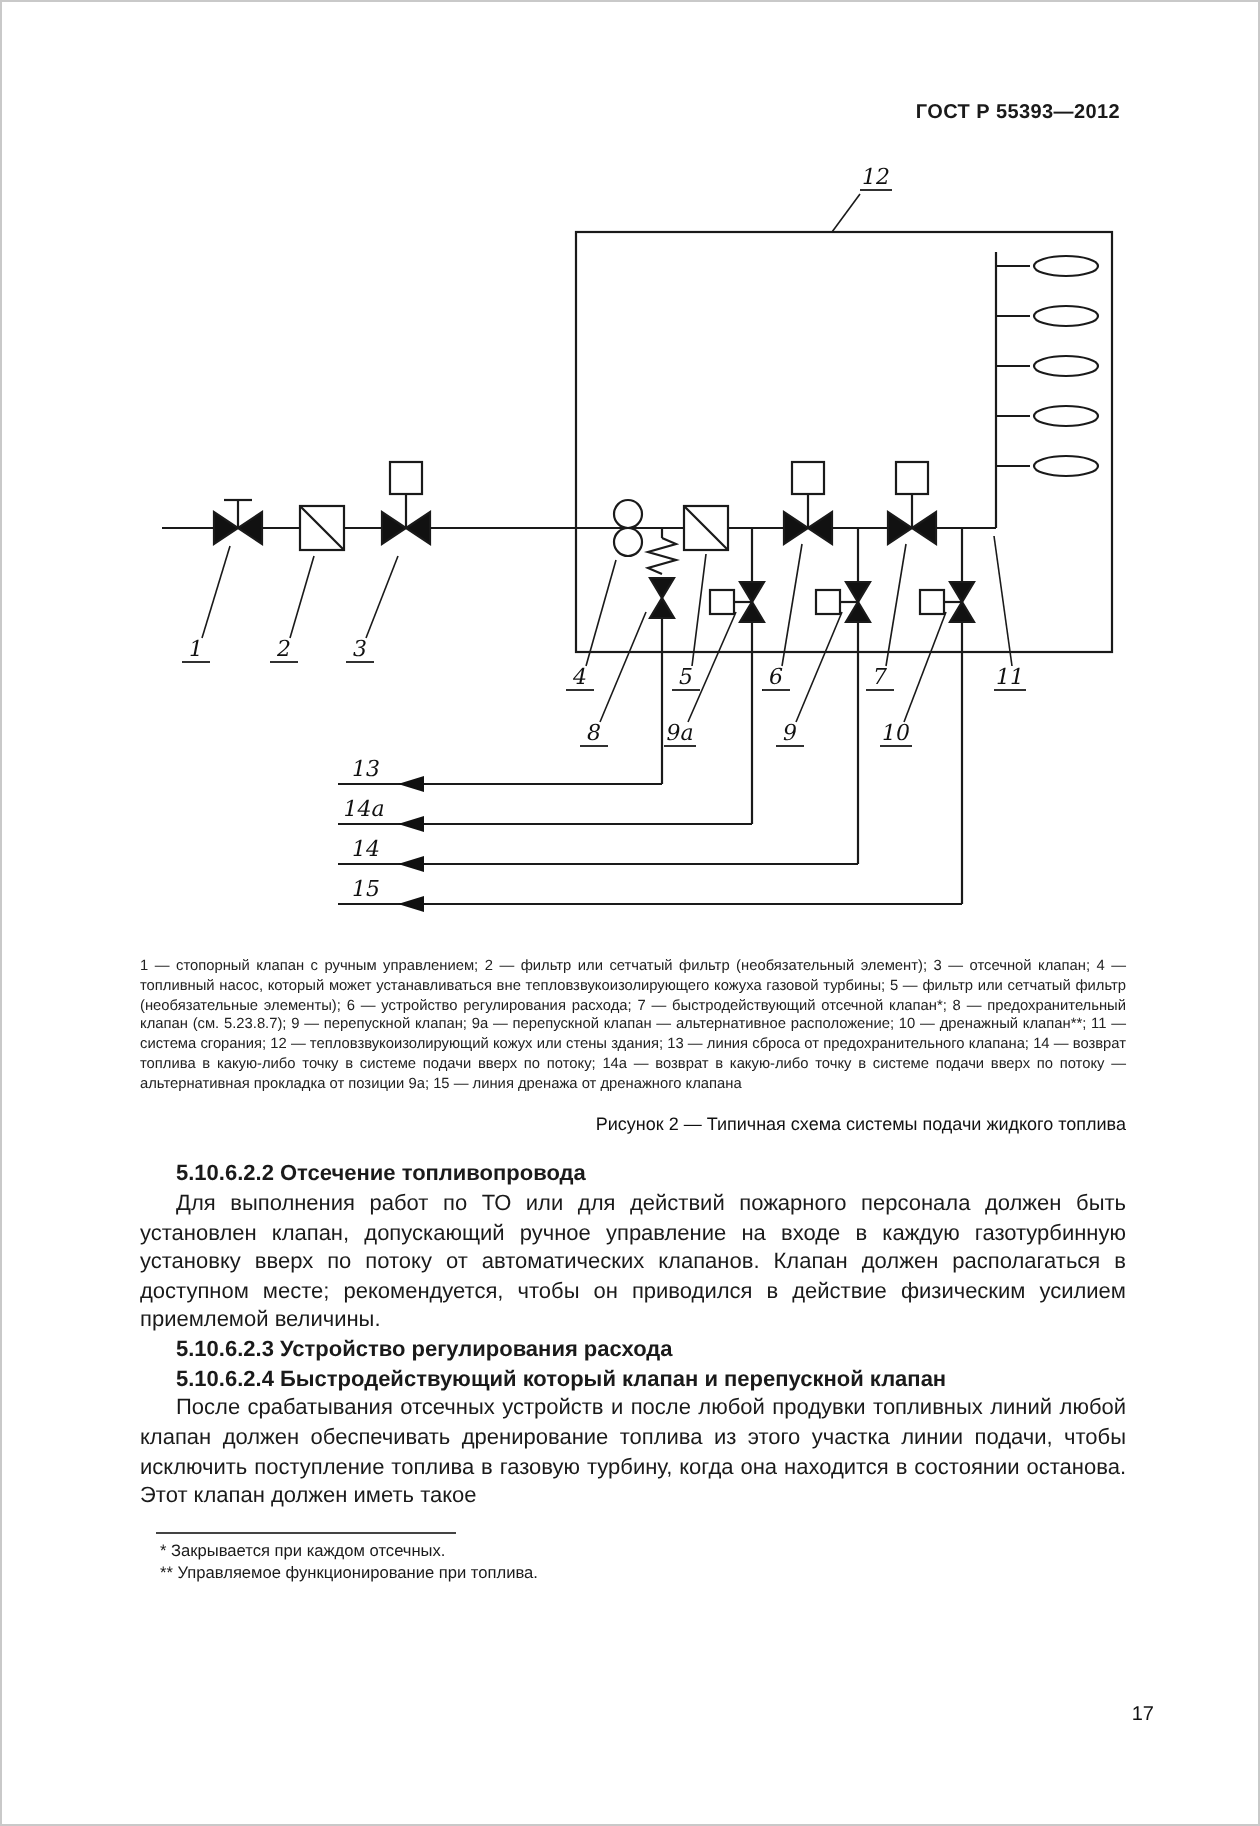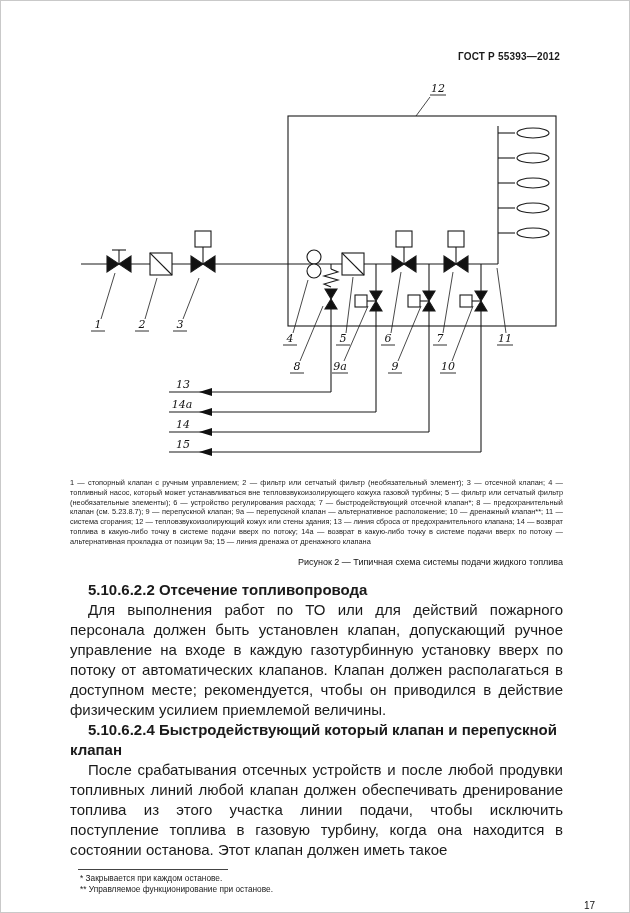--- a/index.html
+++ b/index.html
@@ -22,28 +22,28 @@
   .content{
     position:absolute;top:462px;left:69px;width:493px;margin-top:15px;
   }
   .legend{
     font-size:7.4px;line-height:1.32;text-align:justify;
     color:#222;margin:0;
   }
   .fig-caption{
     margin:11px 0 0 0;text-align:right;font-size:9px;color:#111;
   }
-  .body-text{margin-top:13px;font-size:15px;line-height:1.33;text-align:justify;}
+  .body-text{margin-top:13px;font-size:11px;line-height:1.33;text-align:justify;}
   .body-text p{margin:0;text-indent:18px;}
   .body-text p.h{font-weight:bold;text-align:left;}
   .footnotes{margin-top:10px;}
   .fn-rule{width:150px;border-top:1px solid #444;margin:0 0 3px 8px;}
   .footnotes p{margin:0 0 1px 0;font-size:8.3px;padding-left:10px;text-indent:0;}
   .page-number{
-    position:absolute;top:851px;right:34px;font-size:10px;color:#111;margin-top:48px;
+    position:absolute;top:851px;right:52px;font-size:10px;color:#111;
   }
   svg text.pos{
     font-family:"DejaVu Serif",serif;
     font-style:italic;font-size:11px;fill:#111;
   }
 </style>
 </head>
 <body>
 
 <div class="page">
@@ -221,27 +221,28 @@
 
   <div class="content">
 
     <p class="legend">1 — стопорный клапан с ручным управлением; 2 — фильтр или сетчатый фильтр (необязательный элемент); 3 — отсечной клапан; 4 — топливный насос, который может устанавливаться вне тепловзвукоизолирующего кожуха газовой турбины; 5 — фильтр или сетчатый фильтр (необязательные элементы); 6 — устройство регулирования расхода; 7 — быстродействующий отсечной клапан*; 8 — предохранительный клапан (см. 5.23.8.7); 9 — перепускной клапан; 9а — перепускной клапан — альтернативное расположение; 10 — дренажный клапан**; 11 — система сгорания; 12 — тепловзвукоизолирующий кожух или стены здания; 13 — линия сброса от предохранительного клапана; 14 — возврат топлива в какую-либо точку в системе подачи вверх по потоку; 14а — возврат в какую-либо точку в системе подачи вверх по потоку — альтернативная прокладка от позиции 9а; 15 — линия дренажа от дренажного клапана</p>
 
     <p class="fig-caption">Рисунок 2 — Типичная схема системы подачи жидкого топлива</p>
 
     <div class="body-text">
       <p class="h">5.10.6.2.2 Отсечение топливопровода</p>
       <p>Для выполнения работ по ТО или для действий пожарного персонала должен быть установлен клапан, допускающий ручное управление на входе в каждую газотурбинную установку вверх по потоку от автоматических клапанов. Клапан должен располагаться в доступном месте; рекомендуется, чтобы он приводился в действие физическим усилием приемлемой величины.</p>
+      <p class="h">5.10.6.2.3 Устройство регулирования расхода</p>
       <p class="h">5.10.6.2.4 Быстродействующий который клапан и перепускной клапан</p>
       <p>После срабатывания отсечных устройств и после любой продувки топливных линий любой клапан должен обеспечивать дренирование топлива из этого участка линии подачи, чтобы исключить поступление топлива в газовую турбину, когда она находится в состоянии останова. Этот клапан должен иметь такое</p>
     </div>
 
     <div class="footnotes">
       <div class="fn-rule"></div>
-      <p>* Закрывается при каждом останове.</p>
-      <p>** Управляемое функционирование при останове.</p>
+      <p>* Закрывается при каждом отсечных.</p>
+      <p>** Управляемое функционирование при топлива.</p>
     </div>
 
   </div>
 
   <div class="page-number">17</div>
 
 </div>
 
 </body></html>

